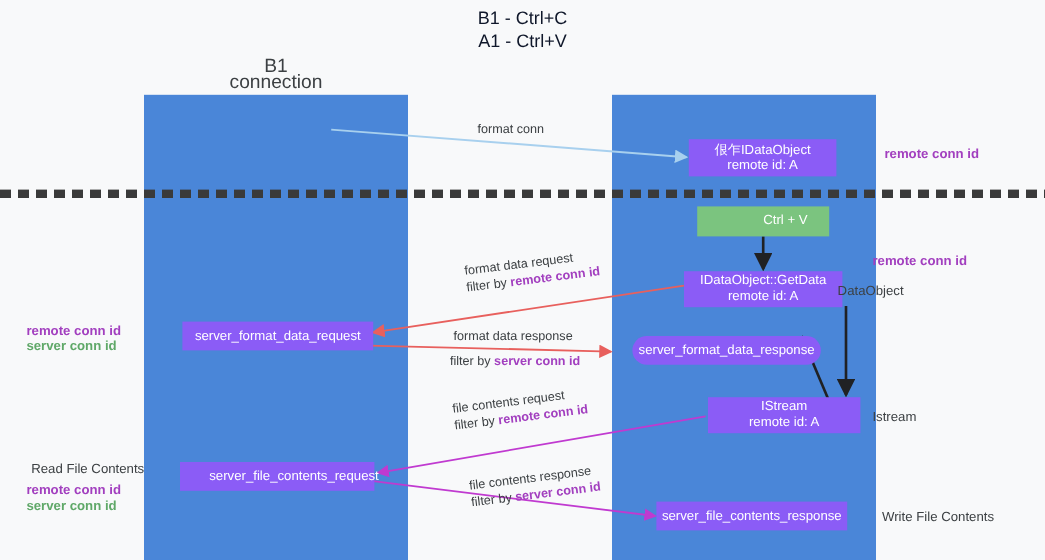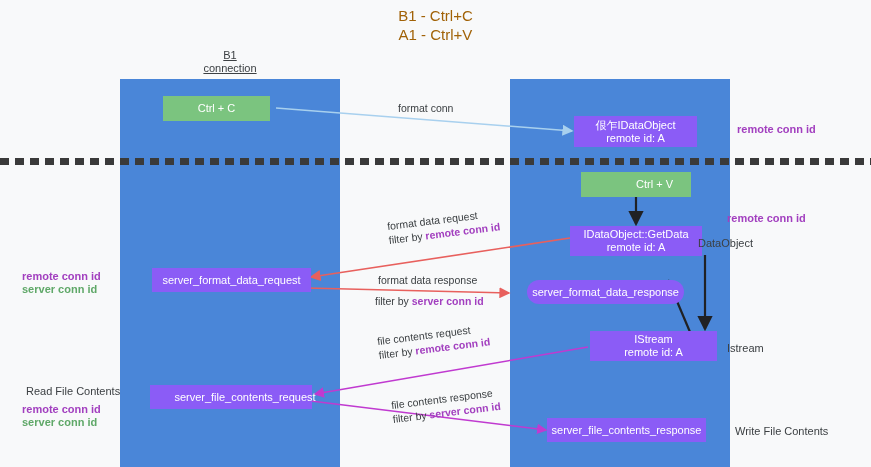--- a/index.html
+++ b/index.html
@@ -8,27 +8,27 @@
     background:#f8f9fa;
     font-family:"Liberation Sans","DejaVu Sans",sans-serif;
     overflow:hidden;
     position:relative;
   }
   #stage{position:absolute;inset:0;width:871px;height:467px;}
 
   
   .title{
     position:absolute;left:0;top:6px;width:871px;
-    text-align:center;color:#a16207;font-size:15px;line-height:19px;
+    text-align:center;color:#0f172a;font-size:15px;line-height:19px;
   }
 
   
   .lane-head{
     position:absolute;text-align:center;color:#3c4043;
-    font-size:11px;line-height:13px;text-decoration:underline;
+    font-size:16px;line-height:13px;
   }
 
   
   .lane{position:absolute;background:#4a86d8;}
 
   
   .divider{
     position:absolute;left:0;top:158px;width:871px;height:7px;
     background-image:linear-gradient(to right,#3a3a3a 0 9px,transparent 9px 15px);
     background-size:15px 7px;background-repeat:repeat-x;
@@ -107,23 +107,20 @@
 
     <line x1="668" y1="280" x2="690" y2="332" stroke="#202124" stroke-width="2.2"></line>
 
     <line x1="588" y1="347" x2="315" y2="394" stroke="#c03ad0" stroke-width="1.5" marker-end="url(#ah-mag)"></line>
 
     <line x1="311" y1="401" x2="546" y2="430" stroke="#c03ad0" stroke-width="1.5" marker-end="url(#ah-mag)"></line>
   </svg>
 
   <div class="divider"></div>
 
-  <div class="node green" style="left:163px;top:96px;width:107px;height:25px;">
-    <span>Ctrl + C</span>
-  </div>
 
   <div class="node orange" style="left:574px;top:116px;width:123px;height:31px;">
     <span>佷乍IDataObject</span>
     <span>remote id: A</span>
   </div>
 
   <div class="node green" style="left:581px;top:172px;width:110px;height:25px;padding-left:37px;">
     <span>Ctrl + V</span>
   </div>
 

